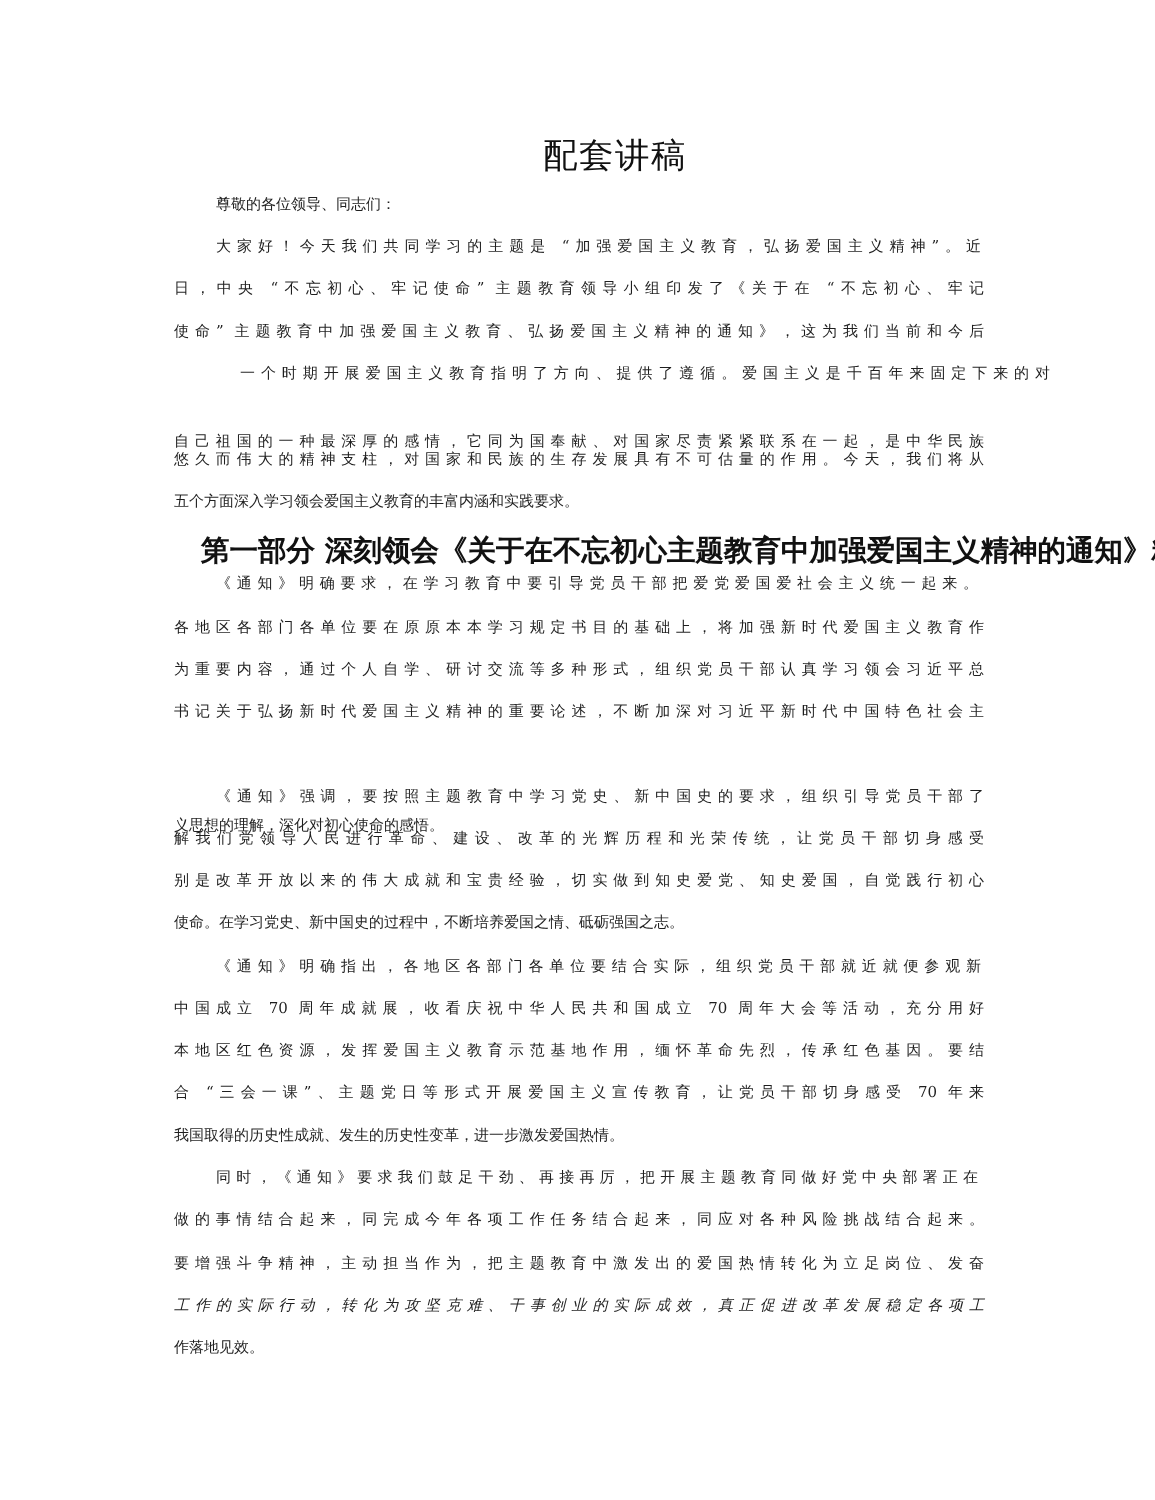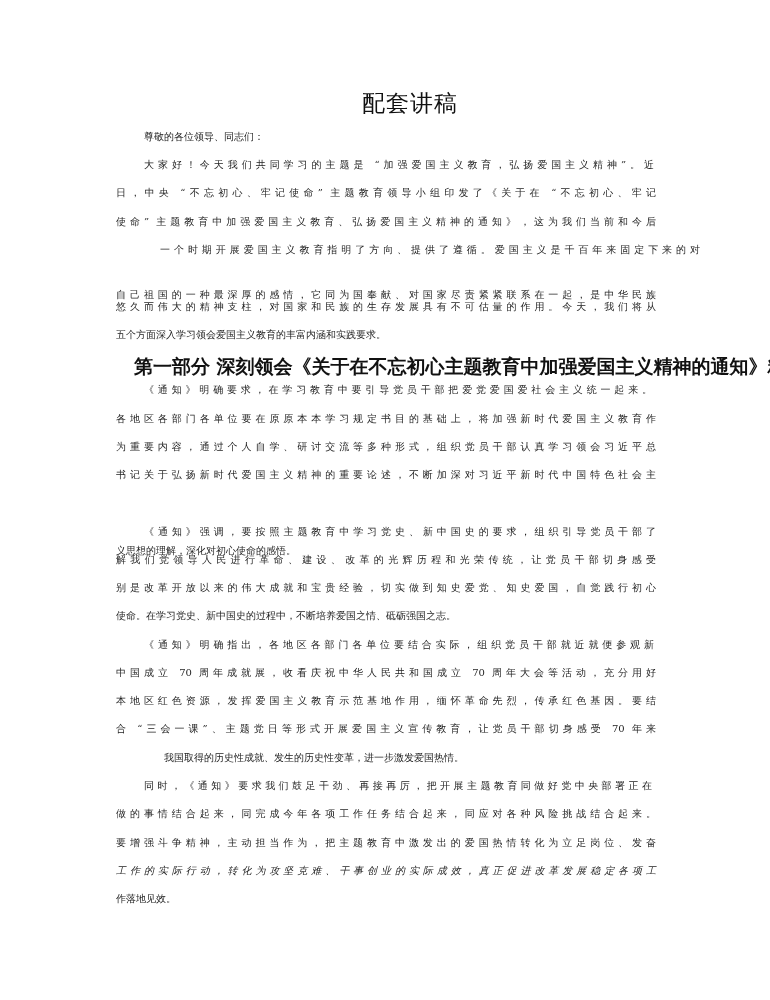--- a/index.html
+++ b/index.html
@@ -41,20 +41,20 @@
 
   <div class="line just" style="top:523px; left:144px; width:512px;">《通知》强调，要按照主题教育中学习党史、新中国史的要求，组织引导党员干部了</div>
   <div class="line just" style="top:551px;">解我们党领导人民进行革命、建设、改革的光辉历程和光荣传统，让党员干部切身感受</div>
   <div class="line just" style="top:579px;font-family:Liberation Serif, serif;">别是改革开放以来的伟大成就和宝贵经验，切实做到知史爱党、知史爱国，自觉践行初心</div>
   <div class="line" style="top:607px;">使命。在学习党史、新中国史的过程中，不断培养爱国之情、砥砺强国之志。</div>
 
   <div class="line just" style="top:636px; left:144px; width:510px;">《通知》明确指出，各地区各部门各单位要结合实际，组织党员干部就近就便参观新</div>
   <div class="line just" style="top:664px;">中国成立 70 周年成就展，收看庆祝中华人民共和国成立 70 周年大会等活动，充分用好</div>
   <div class="line just" style="top:692px;">本地区红色资源，发挥爱国主义教育示范基地作用，缅怀革命先烈，传承红色基因。要结</div>
   <div class="line just" style="top:720px;">合 “三会一课”、主题党日等形式开展爱国主义宣传教育，让党员干部切身感受 70 年来</div>
-  <div class="line" style="top:749px;margin-left:48px;">我国取得的历史性成就、发生的历史性变革，进一步激发爱国热情。</div>
+  <div class="line" style="top:749px;">我国取得的历史性成就、发生的历史性变革，进一步激发爱国热情。</div>
 
   <div class="line just" style="top:777px; left:144px; width:508px;">同时，《通知》要求我们鼓足干劲、再接再厉，把开展主题教育同做好党中央部署正在</div>
   <div class="line just" style="top:805px;">做的事情结合起来，同完成今年各项工作任务结合起来，同应对各种风险挑战结合起来。</div>
   <div class="line just" style="top:834px;">要增强斗争精神，主动担当作为，把主题教育中激发出的爱国热情转化为立足岗位、发奋</div>
   <div class="line just" style="top:862px;font-style:italic;">工作的实际行动，转化为攻坚克难、干事创业的实际成效，真正促进改革发展稳定各项工</div>
   <div class="line" style="top:890px;">作落地见效。</div>
 </div>
 
 </body></html>

